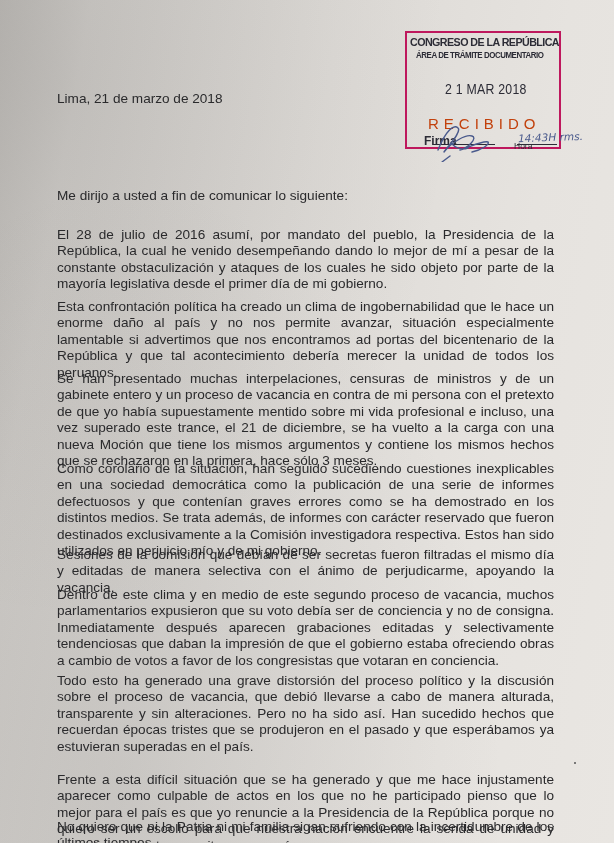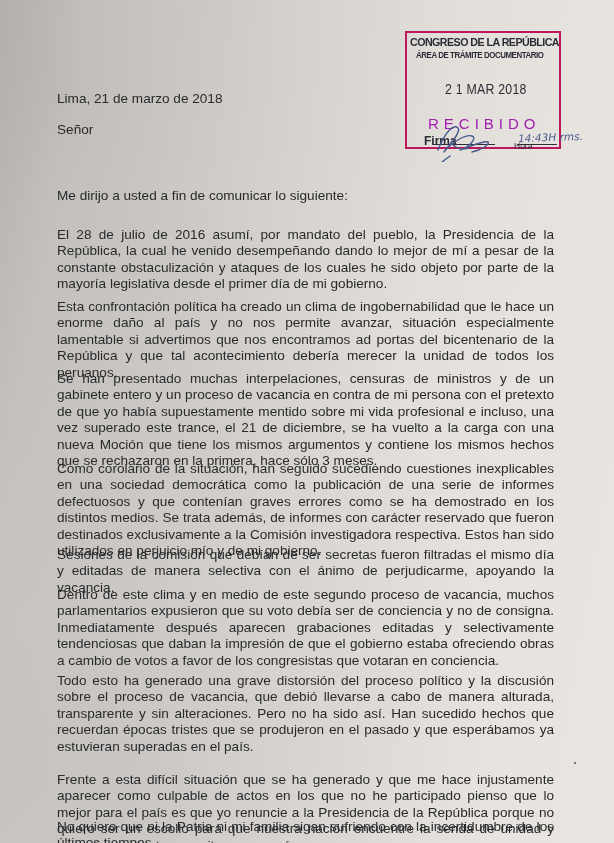--- a/index.html
+++ b/index.html
@@ -100,21 +100,21 @@
       transform: scaleX(0.82);
       transform-origin: left center;
     }
     .stamp-recibido {
       position: absolute;
       top: 82px;
       left: 21px;
       font-size: 15px;
       letter-spacing: 5px;
       white-space: nowrap;
-      color: #a21caf;
+      color: #c2410c;
     }
     .stamp-firma-label {
       position: absolute;
       top: 101px;
       left: 17px;
       font-size: 12px;
       font-weight: bold;
       white-space: nowrap;
     }
     .stamp-firma-line {
@@ -187,21 +187,20 @@
 <svg class="signature" viewBox="0 0 60 42">
   <path d="M6 30 C14 10, 22 4, 26 8 C30 12, 16 26, 12 32 C20 22, 34 14, 40 16 C46 18, 36 28, 28 30 C40 26, 52 20, 56 22 C58 24, 50 30, 40 32 M18 36 L10 42 M20 24 C24 28, 30 30, 36 28" fill="none" stroke="#4a5a8c" stroke-width="1.4" stroke-linecap="round" stroke-linejoin="round"></path>
 </svg>
 
 <div class="stamp-hora-value">14:43H rms.</div>
 
 <div class="letter">
   <p class="abs date">Lima, 21 de marzo de 2018</p>
 
   <div class="abs addressee">
-    <div>Señor</div>
   </div>
 
   <p class="abs greeting">Me dirijo a usted a fin de comunicar lo siguiente:</p>
 
   <p class="abs para p1">El 28 de julio de 2016 asumí, por mandato del pueblo, la Presidencia de la República, la cual he venido desempeñando dando lo mejor de mí a pesar de la constante obstaculización y ataques de los cuales he sido objeto por parte de la mayoría legislativa desde el primer día de mi gobierno.</p>
   <p class="abs para p2">Esta confrontación política ha creado un clima de ingobernabilidad que le hace un enorme daño al país y no nos permite avanzar, situación especialmente lamentable si advertimos que nos encontramos ad portas del bicentenario de la República y que tal acontecimiento debería merecer la unidad de todos los peruanos.</p>
   <p class="abs para p3">Se han presentado muchas interpelaciones, censuras de ministros y de un gabinete entero y un proceso de vacancia en contra de mi persona con el pretexto de que yo había supuestamente mentido sobre mi vida profesional e incluso, una vez superado este trance, el 21 de diciembre, se ha vuelto a la carga con una nueva Moción que tiene los mismos argumentos y contiene los mismos hechos que se rechazaron en la primera, hace sólo 3 meses.</p>
   <p class="abs para p4">Como corolario de la situación, han seguido sucediendo cuestiones inexplicables en una sociedad democrática como la publicación de una serie de informes defectuosos y que contenían graves errores como se ha demostrado en los distintos medios. Se trata además, de informes con carácter reservado que fueron destinados exclusivamente a la Comisión investigadora respectiva. Estos han sido utilizados en perjuicio mío y de mi gobierno.</p>
   <p class="abs para p5">Sesiones de la comisión que debían de ser secretas fueron filtradas el mismo día y editadas de manera selectiva con el ánimo de perjudicarme, apoyando la vacancia.</p>
   <p class="abs para p6">Dentro de este clima y en medio de este segundo proceso de vacancia, muchos parlamentarios expusieron que su voto debía ser de conciencia y no de consigna. Inmediatamente después aparecen grabaciones editadas y selectivamente tendenciosas que daban la impresión de que el gobierno estaba ofreciendo obras a cambio de votos a favor de los congresistas que votaran en conciencia.</p>

